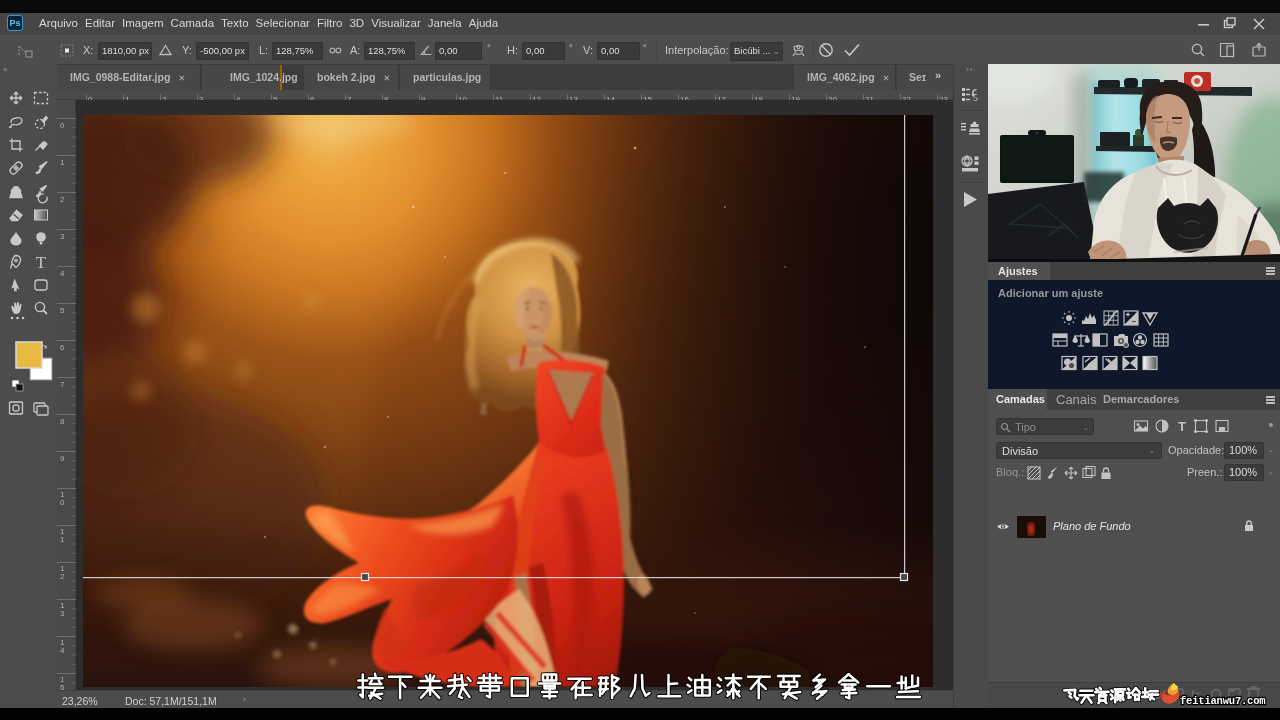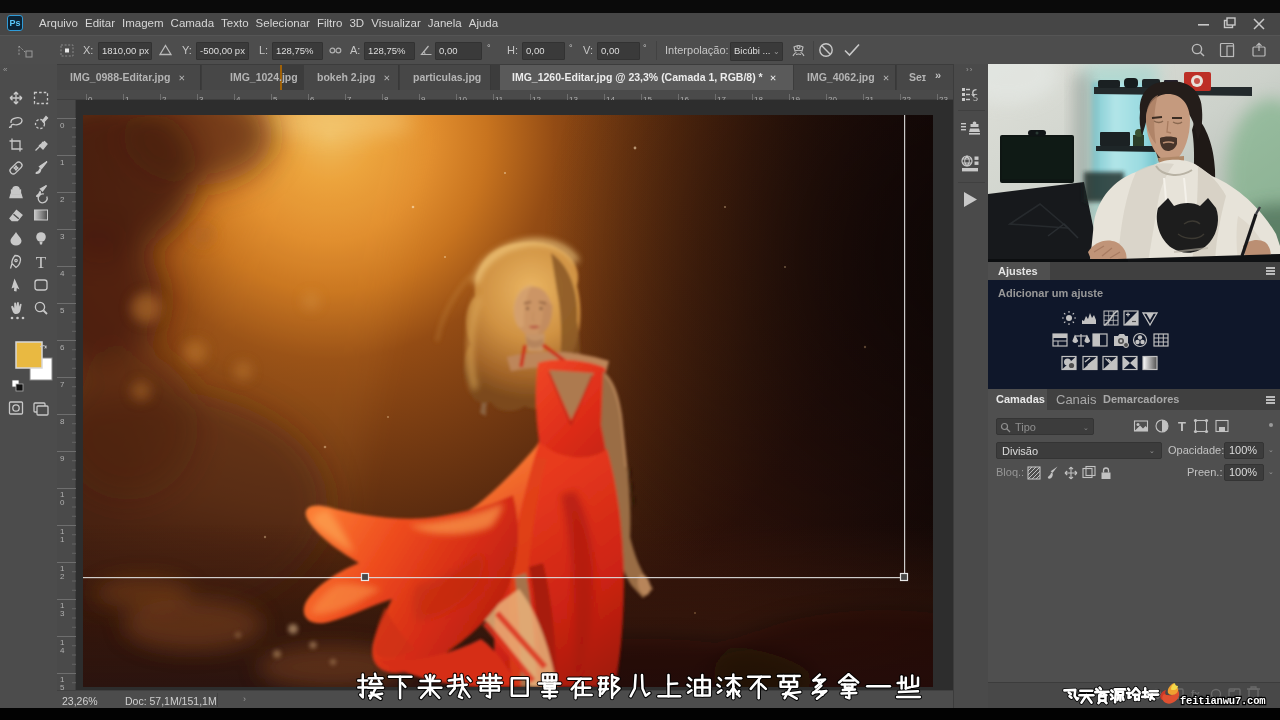--- a/index.html
+++ b/index.html
@@ -93,21 +93,20 @@
       <rect x="2" y="5" width="12" height="9" rx="1" fill="none" stroke="#bbb" stroke-width="1.2"></rect>
       <path d="M8 9 L8 1.5 M5.5 3.8 L8 1.3 L10.5 3.8" fill="none" stroke="#bbb" stroke-width="1.2"></path>
     </svg>
 </div>
 
 <div class="abs" style="left:57px;top:64px;width:896px;height:26px;background:#3c3c3c">
   <div class="abs" style="left:0;top:1px;height:25px;width:144px;background:#474747;border-right:1px solid #383838;color:#b4b4b4;font-size:10.5px;font-weight:bold;line-height:25px;padding-left:13px">IMG_0988-Editar.jpg <span style="font-weight:normal;margin-left:5px;font-size:8.5px">✕</span></div>
   <div class="abs" style="left:145px;top:1px;height:25px;width:80px;background:#474747;border-right:2px solid #a16207;color:#b4b4b4;font-size:10.5px;font-weight:bold;line-height:25px;padding-left:28px">IMG_1024.jpg <span style="font-weight:normal;margin-left:5px;font-size:8.5px">✕</span></div>
   <div class="abs" style="left:247px;top:1px;height:25px;width:95px;background:#474747;border-right:1px solid #383838;color:#b4b4b4;font-size:10.5px;font-weight:bold;line-height:25px;padding-left:13px">bokeh 2.jpg <span style="font-weight:normal;margin-left:5px;font-size:8.5px">✕</span></div>
   <div class="abs" style="left:343px;top:1px;height:25px;width:91px;background:#474747;border-right:1px solid #383838;color:#b4b4b4;font-size:10.5px;font-weight:bold;line-height:25px;padding-left:13px">particulas.jpg <span style="font-weight:normal;margin-left:5px;font-size:8.5px">✕</span></div>
-  <div class="abs" style="left:443px;top:1px;height:25px;width:293px;background:#5a5a5a;color:#ececec;font-size:10.5px;font-weight:bold;line-height:25px;padding-left:12px">IMG_1260-Editar.jpg @ 23,3% (Camada 1, RGB/8) * <span style="font-weight:normal;margin-left:4px;font-size:8.5px">✕</span></div>
   <div class="abs" style="left:737px;top:1px;height:25px;width:102px;background:#474747;border-right:1px solid #383838;color:#b4b4b4;font-size:10.5px;font-weight:bold;line-height:25px;padding-left:13px">IMG_4062.jpg <span style="font-weight:normal;margin-left:5px;font-size:8.5px">✕</span></div>
   <div class="abs" style="left:840px;top:1px;height:25px;width:56px;background:#474747;color:#b4b4b4;font-size:10.5px;font-weight:bold;line-height:25px;padding-left:12px">Seɪ</div>
   <div class="abs" style="left:878px;top:5px;color:#c2c2c2;font-size:11px;font-weight:bold">»</div>
 </div>
 
 <div class="abs" style="left:0;top:64px;width:57px;height:644px;background:#4c4c4c">
   <div class="abs" style="left:3px;top:1px;color:#9a9a9a;font-size:8px;letter-spacing:1px">«</div>
   <svg class="abs" style="left:0;top:22px" width="57" height="400" viewBox="0 0 57 400" id="tools">
       <g transform="translate(16,12)" fill="none" stroke="#c8c8c8" stroke-width="1.3">
         <path d="M0 -6 L0 6 M-6 0 L6 0 M0 -6 L-2.2 -3.5 M0 -6 L2.2 -3.5 M0 6 L-2.2 3.5 M0 6 L2.2 3.5 M-6 0 L-3.5 -2.2 M-6 0 L-3.5 2.2 M6 0 L3.5 -2.2 M6 0 L3.5 2.2"></path>
@@ -927,20 +926,35 @@
       <g transform="translate(80,8)">
         <rect x="-4.5" y="-0.5" width="9" height="6.5" fill="#c2c2c2"></rect>
         <path d="M-2.5 -0.5 V-2.5 A2.5 2.5 0 0 1 2.5 -2.5 V-0.5" fill="none" stroke="#c2c2c2" stroke-width="1.3"></path>
       </g>
     </svg>
   <div class="abs" style="left:199px;top:77px;color:#c2c2c2;font-size:11px">Preen.:</div>
   <div class="abs" style="left:236px;top:75px;width:40px;height:17px;background:#3c3c3c;border:1px solid #343434;color:#dcdcdc;font-size:11px;line-height:15px;padding-left:4px;border-radius:2px">100%</div>
   <span class="abs" style="left:280px;top:79px;color:#999;font-size:7px">⌄</span>
 
 
+  <div class="abs" style="left:0px;top:125px;width:280px;height:26px">
+    <svg class="abs" style="left:8px;top:7px" width="14" height="11" viewBox="0 0 14 11">
+        <path d="M1 5.5 Q7 0.5 13 5.5 Q7 10.5 1 5.5 Z" fill="#dcdcdc"></path>
+        <circle cx="7" cy="5.5" r="2.2" fill="#4f4f4f"></circle>
+        <circle cx="7" cy="5.5" r="1" fill="#dcdcdc"></circle>
+      </svg>
+    <div class="abs" style="left:29px;top:2px;width:29px;height:22px;background:#1a0c06">
+      <div style="position:absolute;left:10px;top:6px;width:8px;height:14px;background:radial-gradient(ellipse at center,#c23018 0%,#7a1a0c 60%,rgba(26,12,6,0) 100%)"></div>
+    </div>
+    <div class="abs" style="left:65px;top:6px;color:#e4e4e4;font-size:11px;font-style:italic">Plano de Fundo</div>
+    <svg class="abs" style="left:256px;top:6px" width="10" height="12" viewBox="0 0 10 12">
+        <rect x="1" y="5" width="8" height="6" fill="#c9c9c9"></rect>
+        <path d="M2.8 5 V3.2 A2.2 2.2 0 0 1 7.2 3.2 V5" fill="none" stroke="#c9c9c9" stroke-width="1.4"></path>
+      </svg>
+  </div>
 </div>
 
 <div class="abs" style="left:988px;top:682px;width:292px;height:26px;background:#484848;border-top:1px solid #3c3c3c">
  <svg width="292" height="26">
       <g fill="none" stroke="#6a6a6a" stroke-width="1.3">
  <circle cx="168" cy="11" r="4.5"></circle>
         <path d="M163 11 L173 11"></path>
  <rect x="185" y="6" width="10" height="9" rx="1"></rect>
  <text x="203" y="15" fill="#6a6a6a" stroke="none" font-size="10" font-weight="bold" font-family="Liberation Sans">fx</text>
  <circle cx="228" cy="11" r="4.5"></circle>

